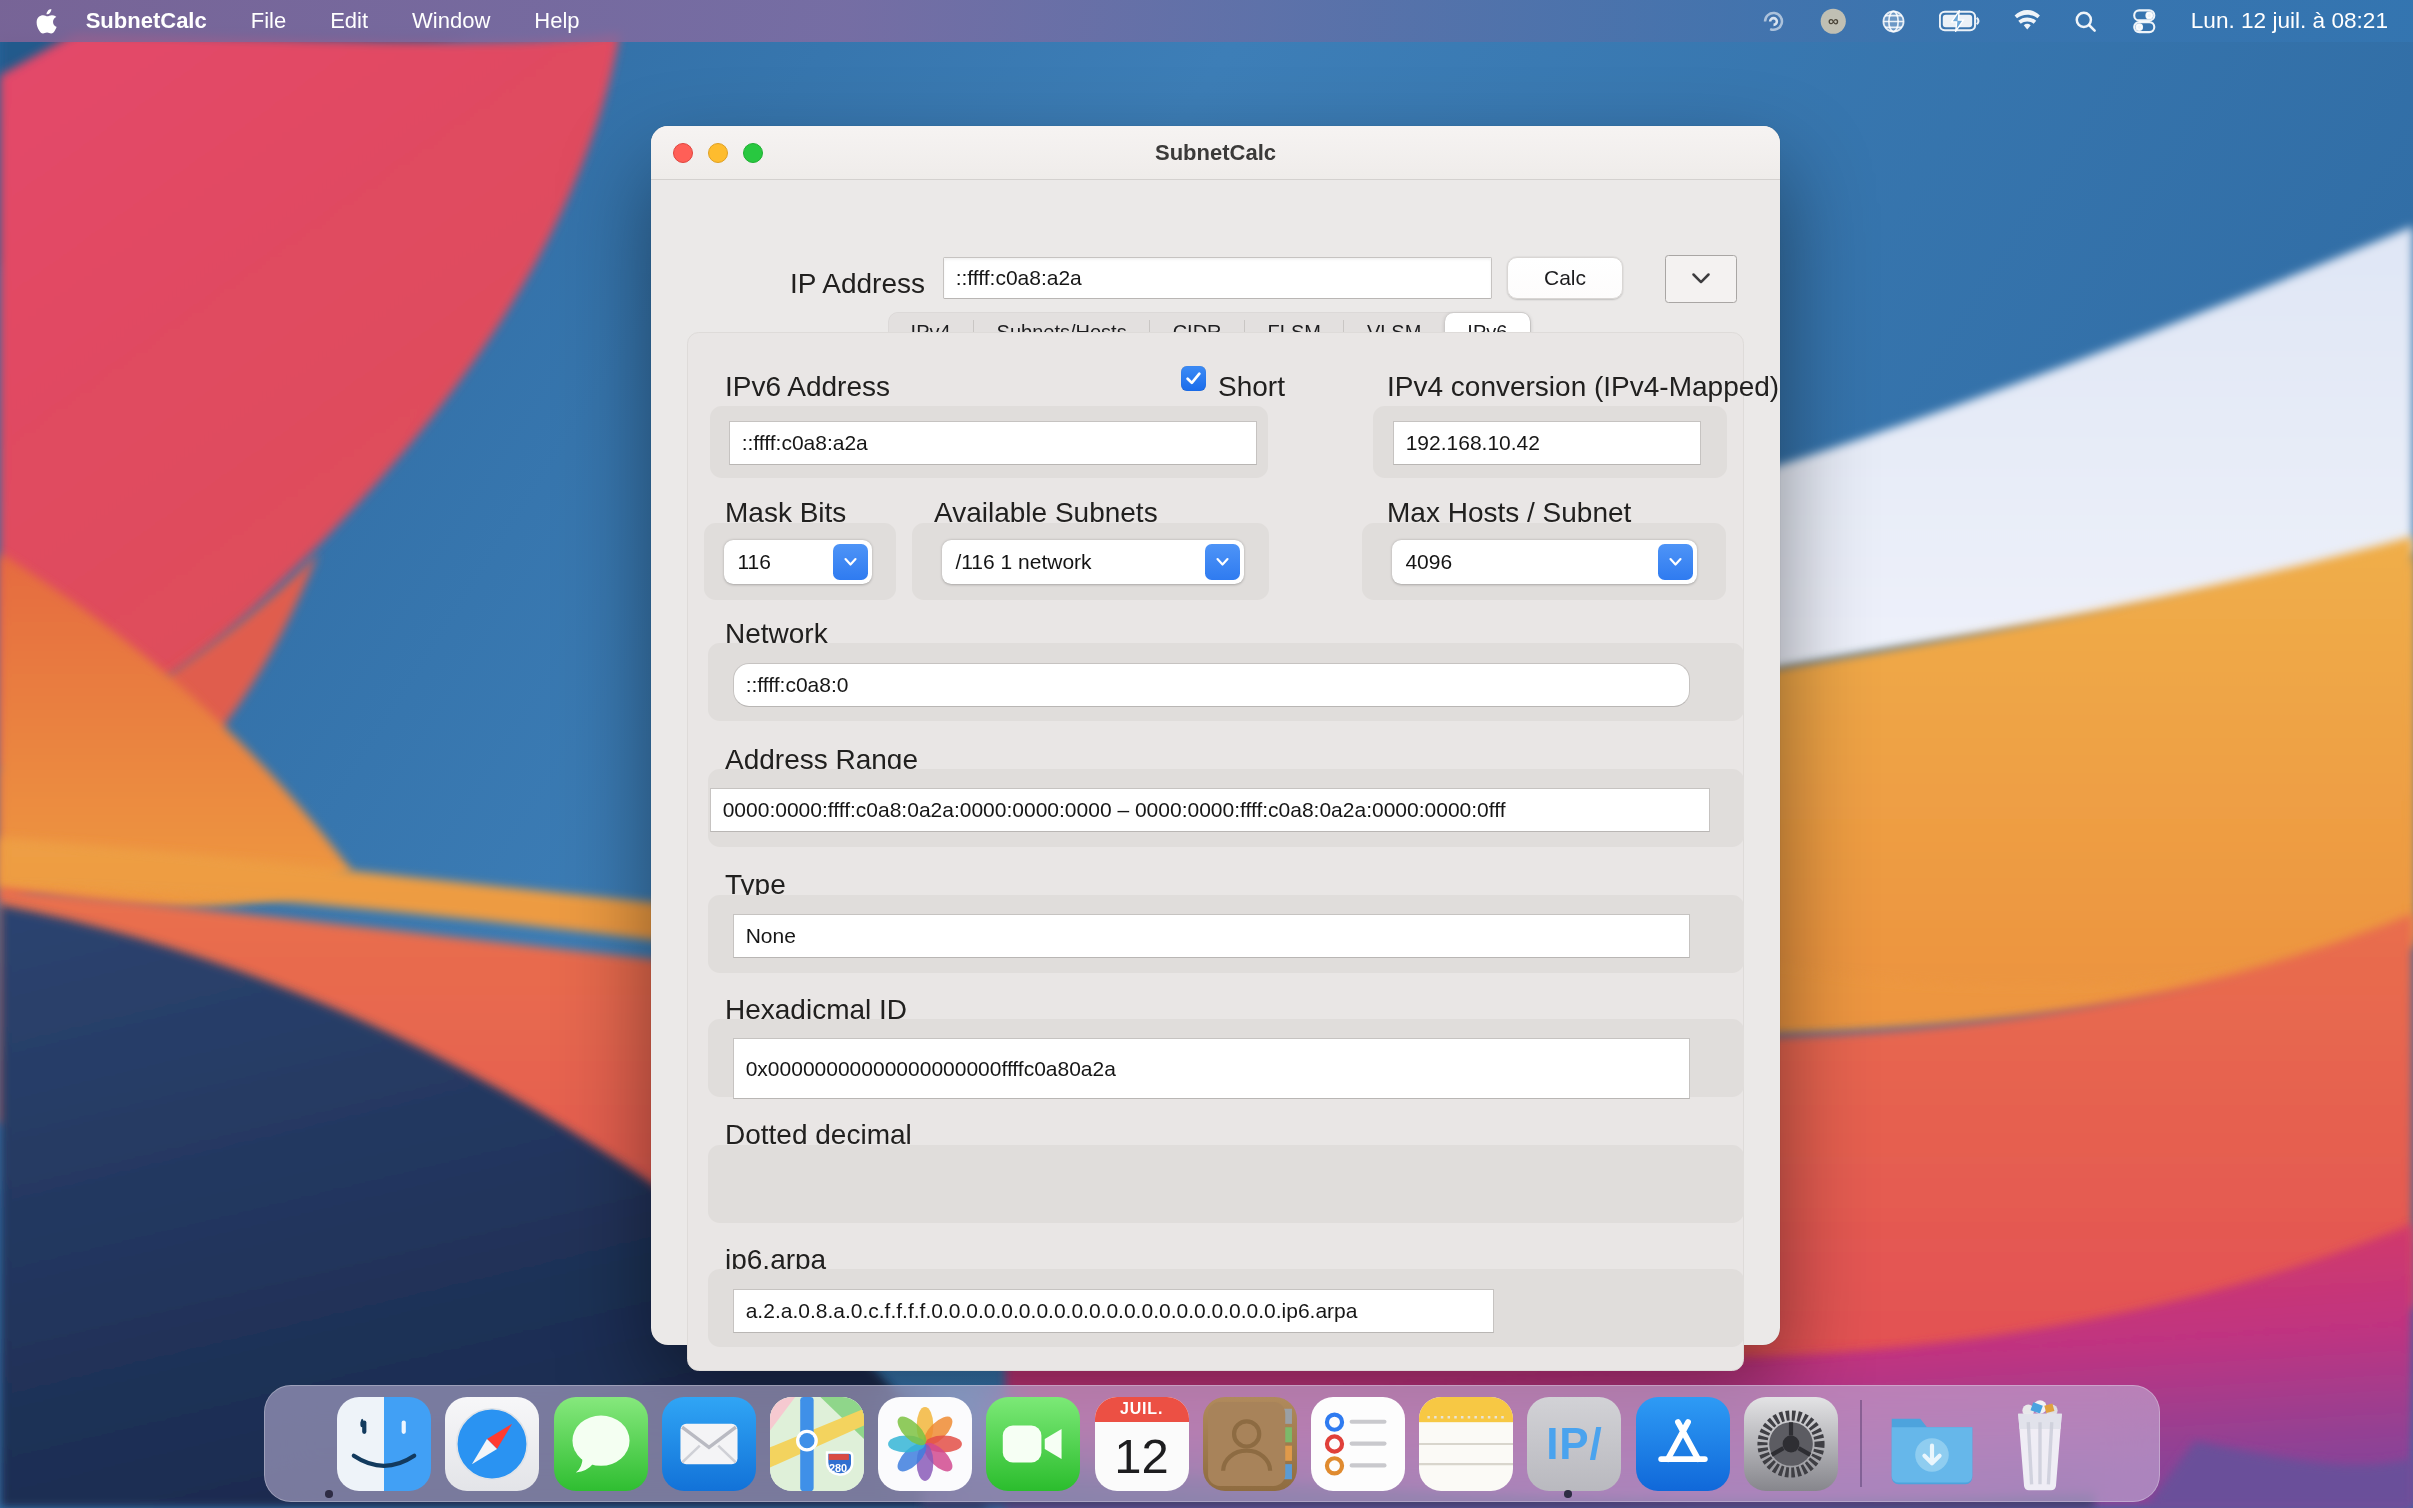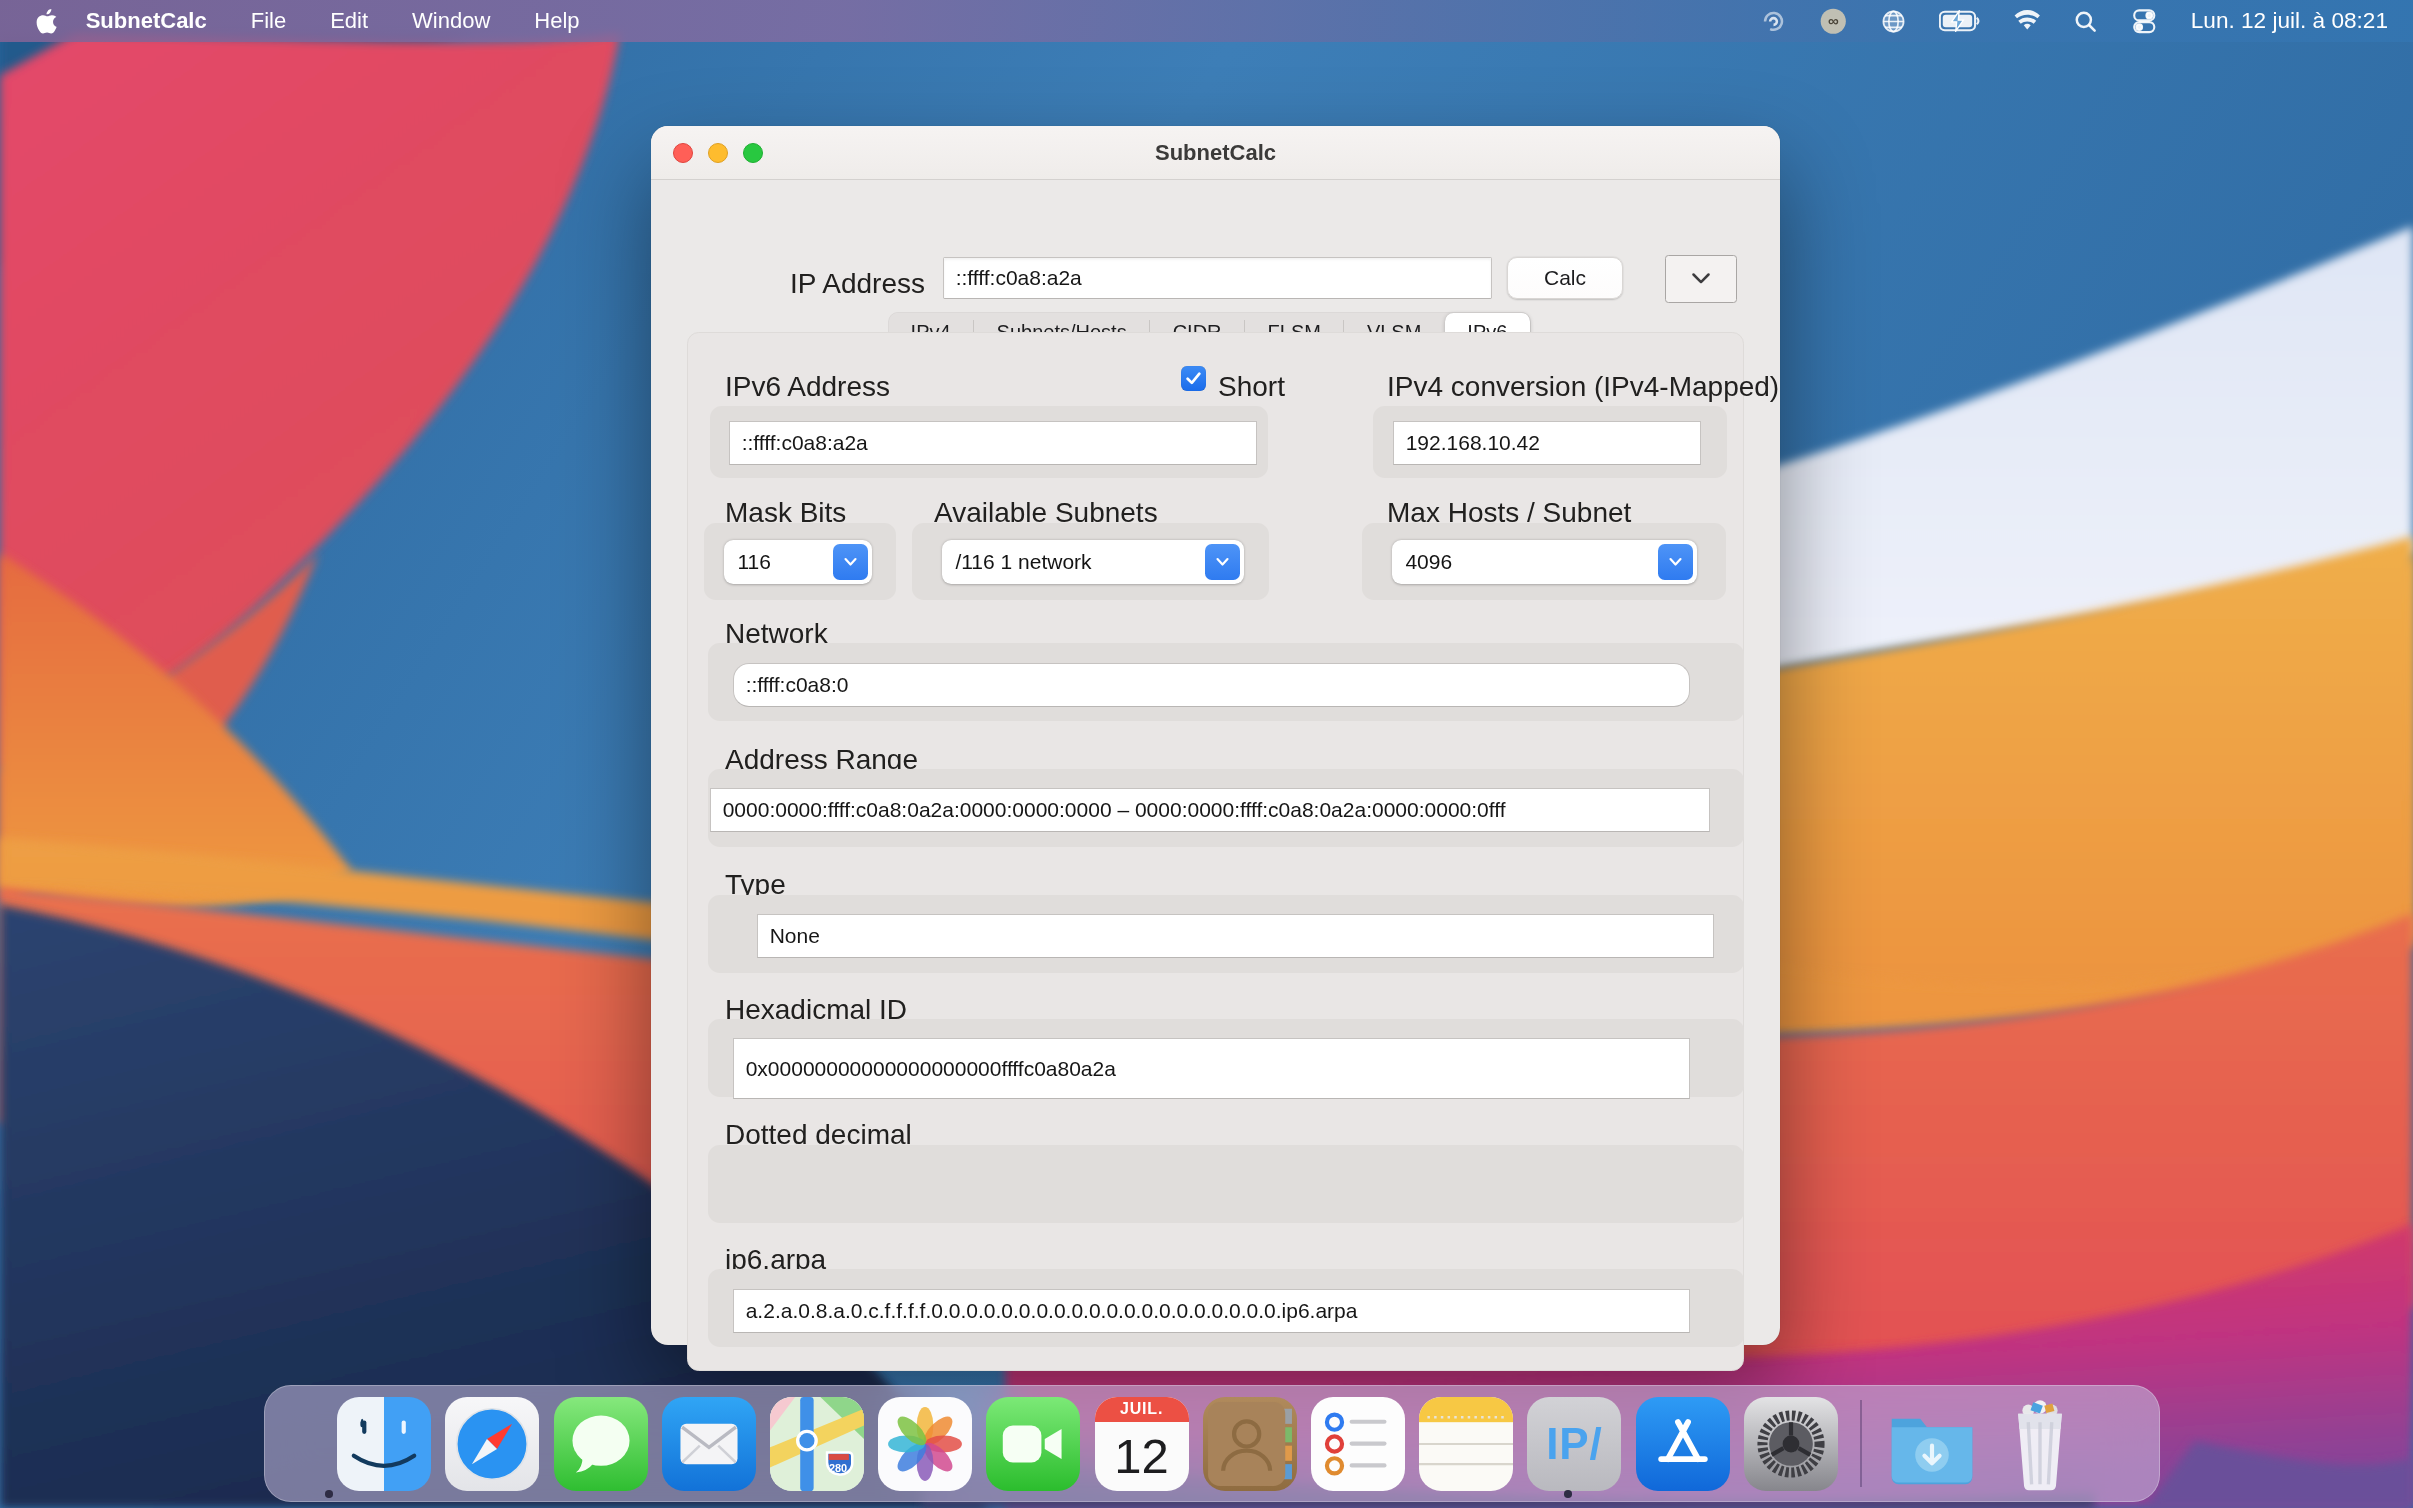--- a/index.html
+++ b/index.html
@@ -345,32 +345,32 @@
     <div class="label" style="left:74px; top:438px;">Network</div>
     <div class="well" style="left:57px; top:463px; width:1036px; height:78px;"></div>
     <div class="text-field" style="left:82px; top:483px; width:957px; height:44px;border-radius:16px;">::ffff:c0a8:0</div>
 
     <div class="label" style="left:74px; top:564px;">Address Range</div>
     <div class="well" style="left:57px; top:589px; width:1036px; height:78px;"></div>
     <div class="text-field" style="left:59px; top:608px; width:1000px; height:44px;">0000:0000:ffff:c0a8:0a2a:0000:0000:0000 – 0000:0000:ffff:c0a8:0a2a:0000:0000:0fff</div>
 
     <div class="label" style="left:74px; top:689px;">Type</div>
     <div class="well" style="left:57px; top:715px; width:1036px; height:78px;"></div>
-    <div class="text-field" style="left:82px; top:734px; width:957px; height:44px;margin-left:24px;">None</div>
+    <div class="text-field" style="left:82px; top:734px; width:957px; height:44px;">None</div>
 
     <div class="label" style="left:74px; top:814px;">Hexadicmal ID</div>
     <div class="well" style="left:57px; top:839px; width:1036px; height:78px;"></div>
     <div class="text-field" style="left:82px; top:858px; width:957px; height:61px;">0x00000000000000000000ffffc0a80a2a</div>
 
     <div class="label" style="left:74px; top:939px;">Dotted decimal</div>
     <div class="well" style="left:57px; top:965px; width:1036px; height:78px;"></div>
 
     <div class="label" style="left:74px; top:1064px;">ip6.arpa</div>
     <div class="well" style="left:57px; top:1089px; width:1036px; height:78px;"></div>
-    <div class="text-field" style="left:82px; top:1109px; width:957px; height:44px;">a.2.a.0.8.a.0.c.f.f.f.f.0.0.0.0.0.0.0.0.0.0.0.0.0.0.0.0.0.0.0.0.ip6.arpa</div>
+    <div class="text-field" style="left:82px; top:1109px; width:761px; height:44px;">a.2.a.0.8.a.0.c.f.f.f.f.0.0.0.0.0.0.0.0.0.0.0.0.0.0.0.0.0.0.0.0.ip6.arpa</div>
   </div>
 </div>
 
 <div class="dock">
 
   <div class="dock-icon ic-finder">
     <svg width="94" height="94" viewBox="0 0 112 112">
       <path d="M28,30 q2,-8 4,0 q1,6 -2,6 q-3,0 -2,-6" fill="#123a5e"></path>
       <rect x="30" y="28" width="5" height="16" rx="2.5" fill="#123a5e"></rect>
       <rect x="77" y="28" width="5" height="16" rx="2.5" fill="#eef6ff"></rect>

